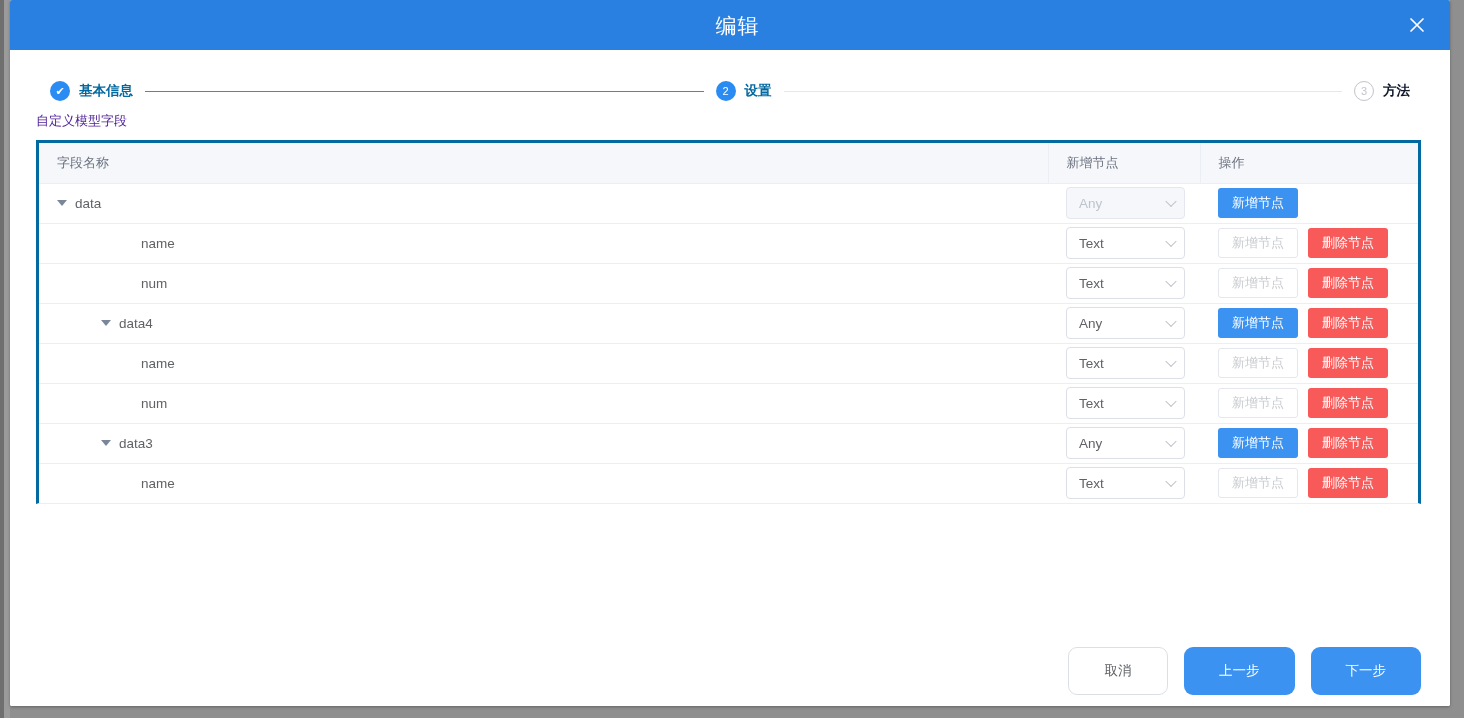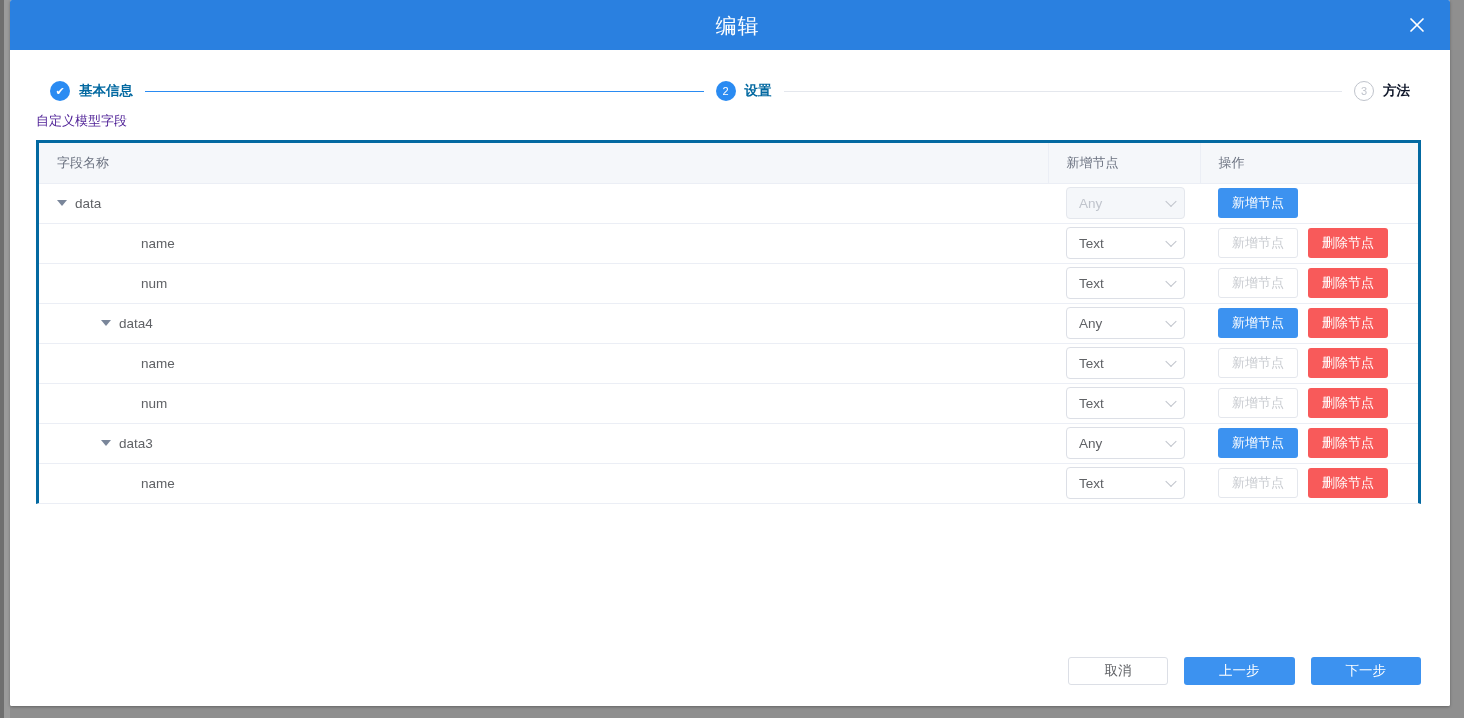--- a/index.html
+++ b/index.html
@@ -219,23 +219,23 @@
   .modal-footer {
     position: absolute;
     left: 0; right: 0; bottom: 0;
     height: 70px;
     display: flex; align-items: center; justify-content: flex-end;
     padding-right: 29px;
     gap: 16px;
     background: #fff;
   }
   .fbtn {
-    height: 28px;
+    height: 48px;
     min-width: 100px;
-    border-radius: 3px;
+    border-radius: 9px;
     font-size: 13.5px;
     display: inline-flex; align-items: center; justify-content: center;
     padding: 0 34px;
     cursor: pointer;
     border: 1px solid transparent;
     white-space: nowrap;
   }
   .fbtn-default { background: #fff; color: #606266; border: 1px solid #dcdfe6; }
   .fbtn-primary { background: #3C92F0; color: #fff; }
 </style>

